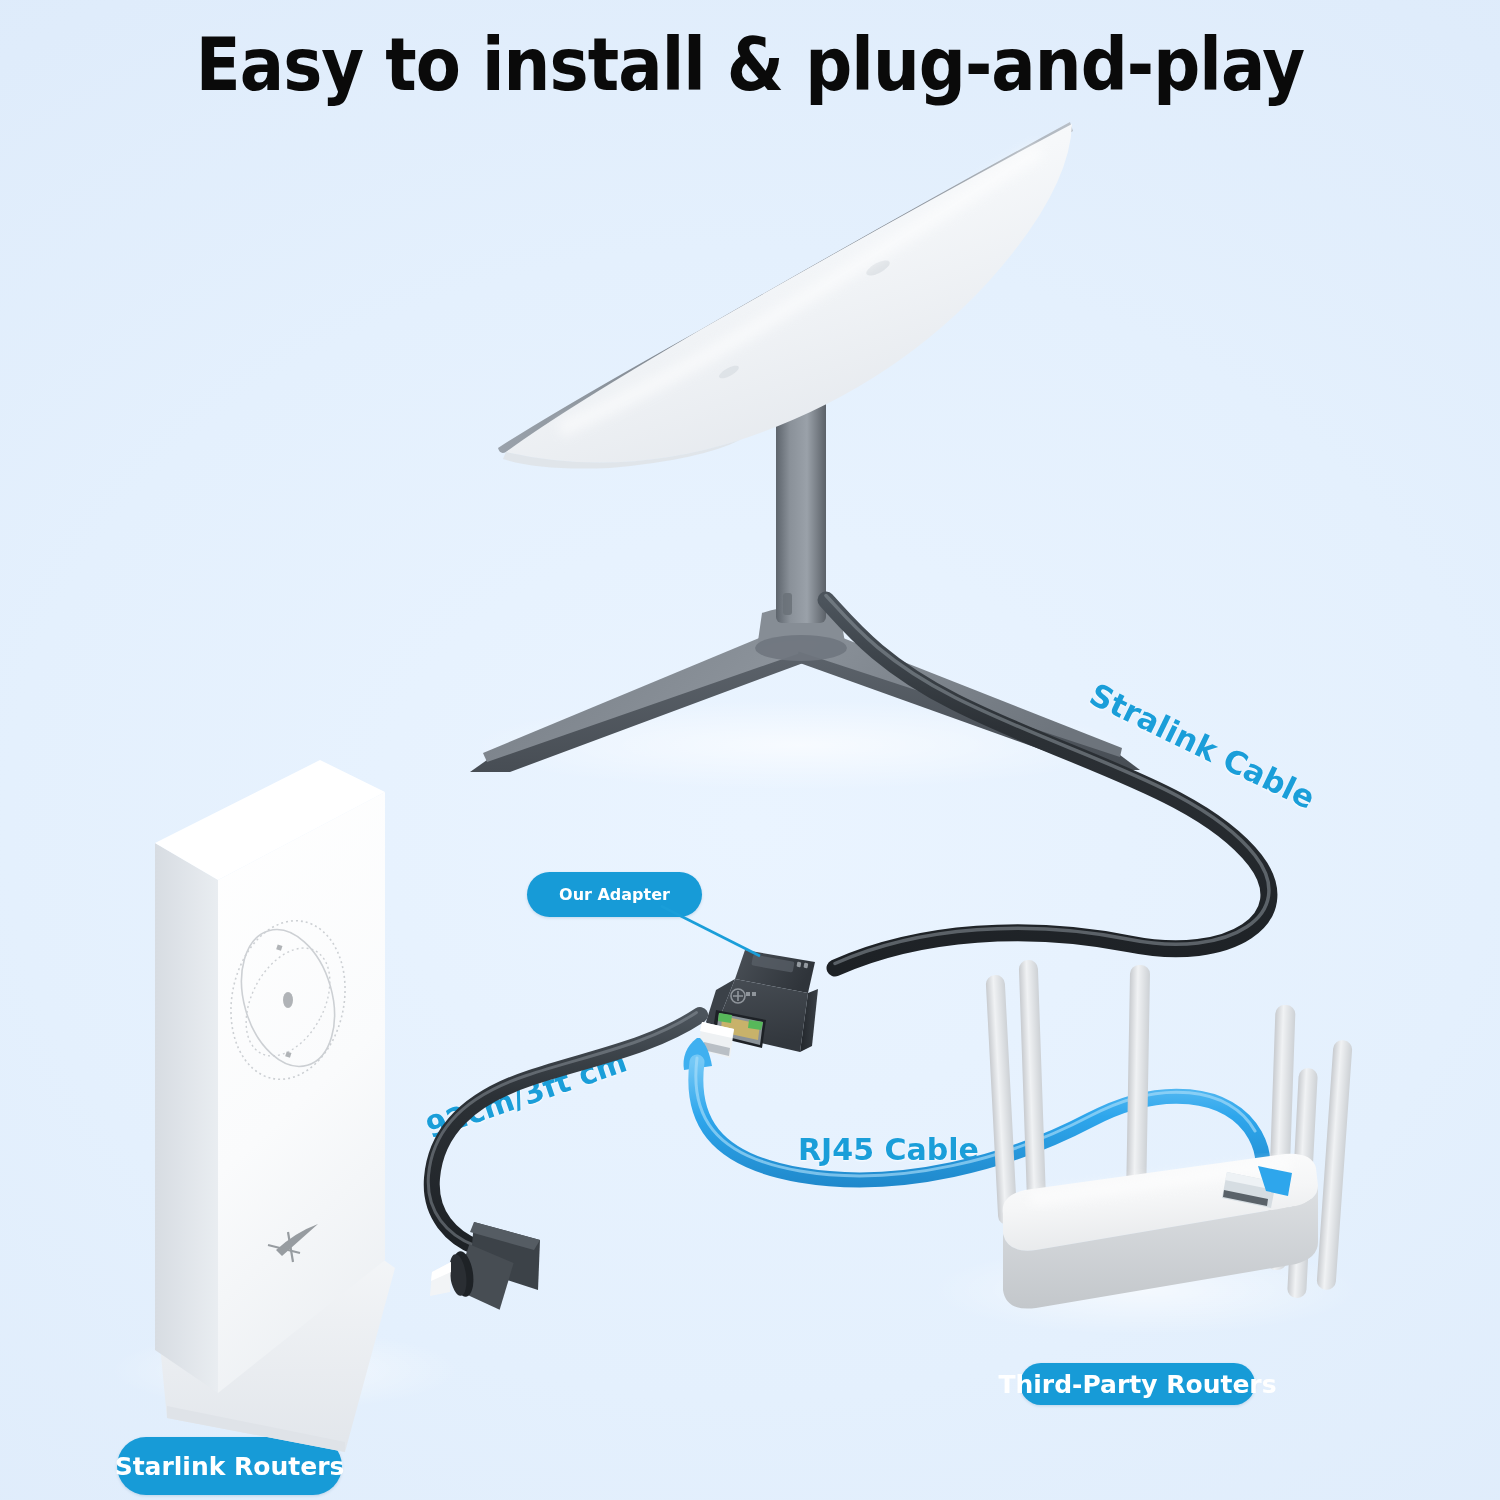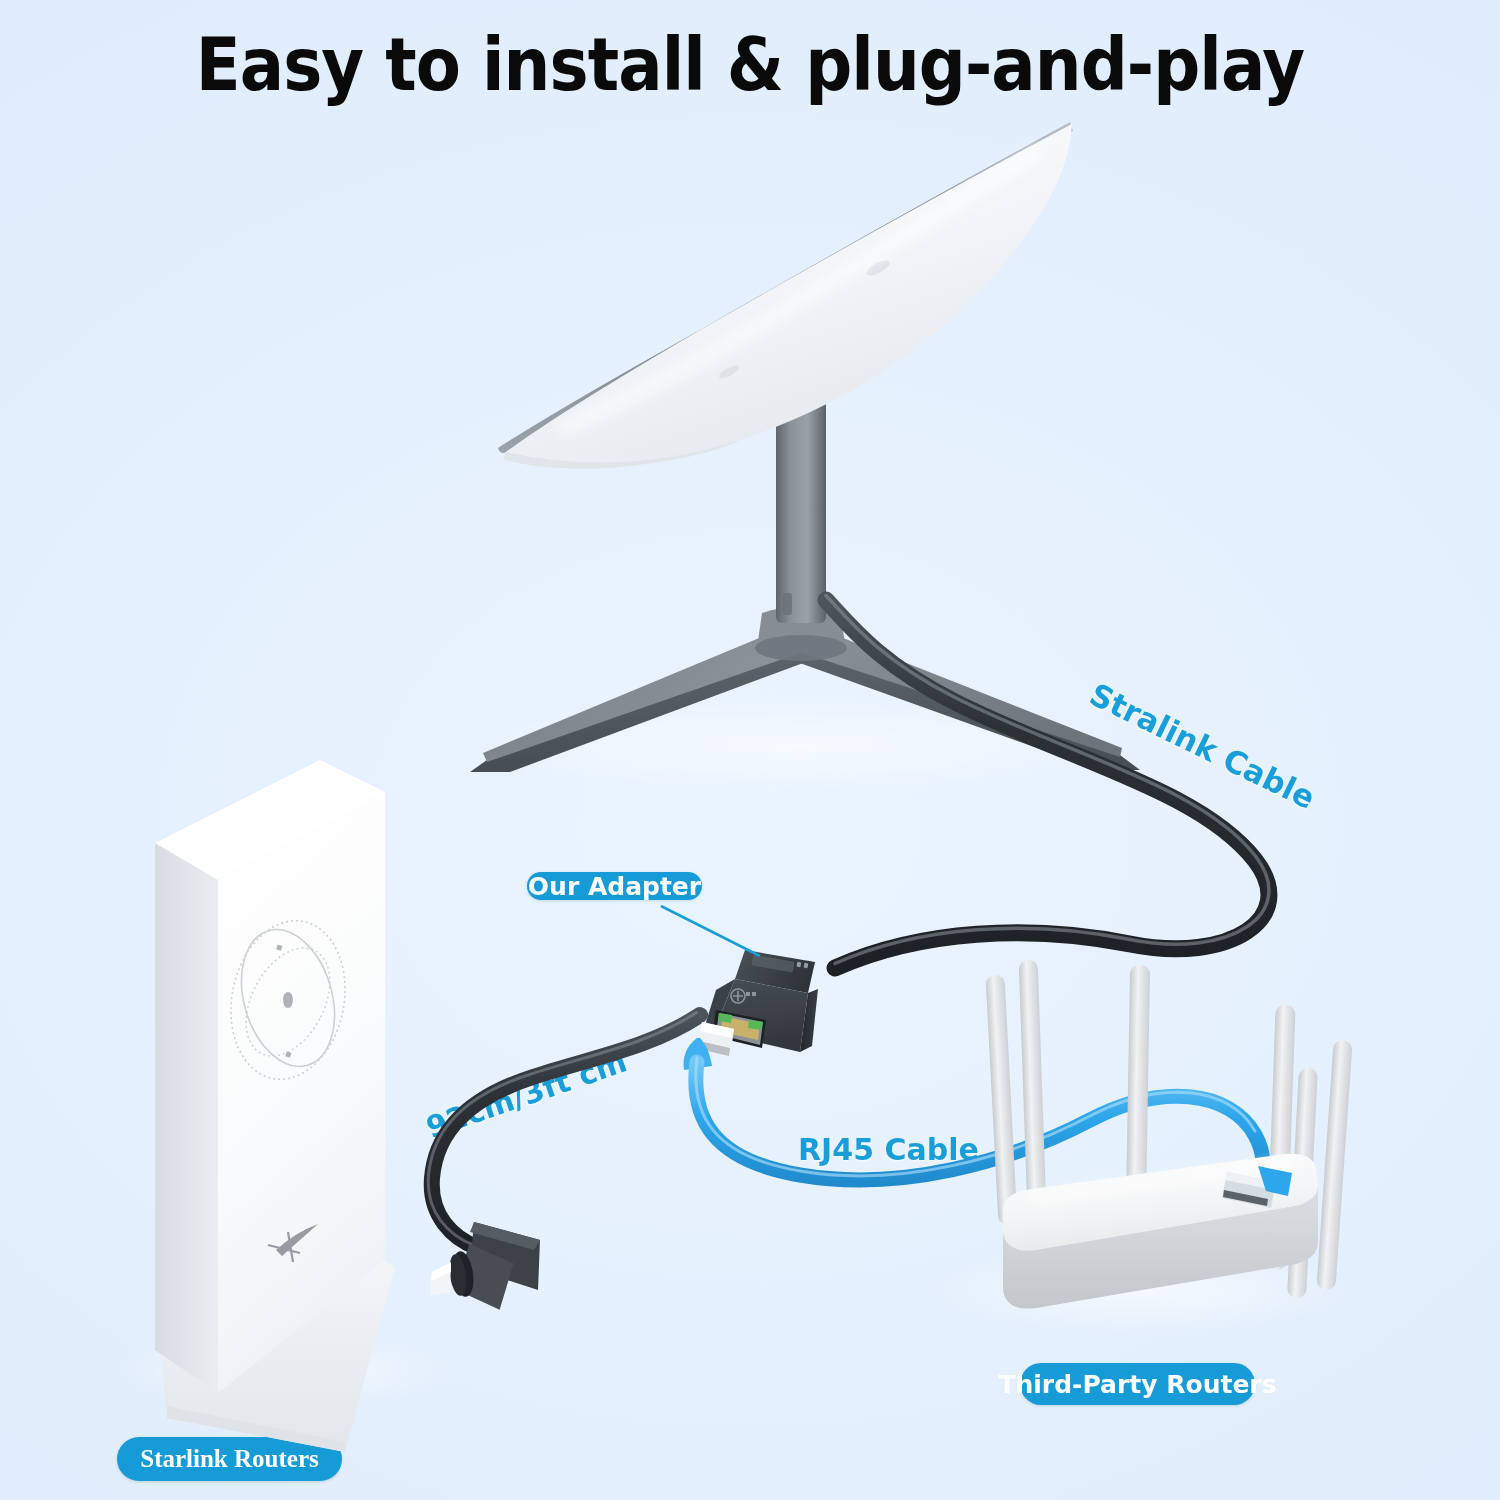--- a/index.html
+++ b/index.html
@@ -363,23 +363,23 @@
       </g>
     </g>
   </svg>
 
   <svg id="labels" class="layer" viewBox="0 0 1500 1500">
     <line x1="661" y1="906" x2="760" y2="956" stroke="#1a9ed9" stroke-width="2.6"></line>
   </svg>
 
   <div class="caption" style="left:1100px; top:676px; font-size:31px; transform:rotate(26deg); transform-origin:left top;">Stralink Cable</div>
 
-  <div class="pill" style="left:527px; top:872px; width:175px; height:28px; font-size:25px;">Our Adapter</div>
+  <div class="pill" style="left:527px; top:872px; width:175px; height:45px; font-size:16px;">Our Adapter</div>
 
   <div class="caption" style="left:433px; top:1110px; font-size:30px; transform:rotate(-19deg); transform-origin:left bottom;">92cm/3ft cm</div>
 
   <div class="caption" style="left:798px; top:1132px; font-size:30px;text-align:right;">RJ45 Cable</div>
 
   <div class="pill" style="left:1020px; top:1363px; width:235px; height:42px; font-size:25px;">Third-Party Routers</div>
 
-  <div class="pill" style="left:117px; top:1437px; width:225px; height:44px; font-size:25px;font-family:Liberation Serif, serif;">Starlink Routers</div>
+  <div class="pill" style="left:117px; top:1437px; width:225px; height:58px; font-size:25px;">Starlink Routers</div>
 
 </div>
 
 </body></html>

